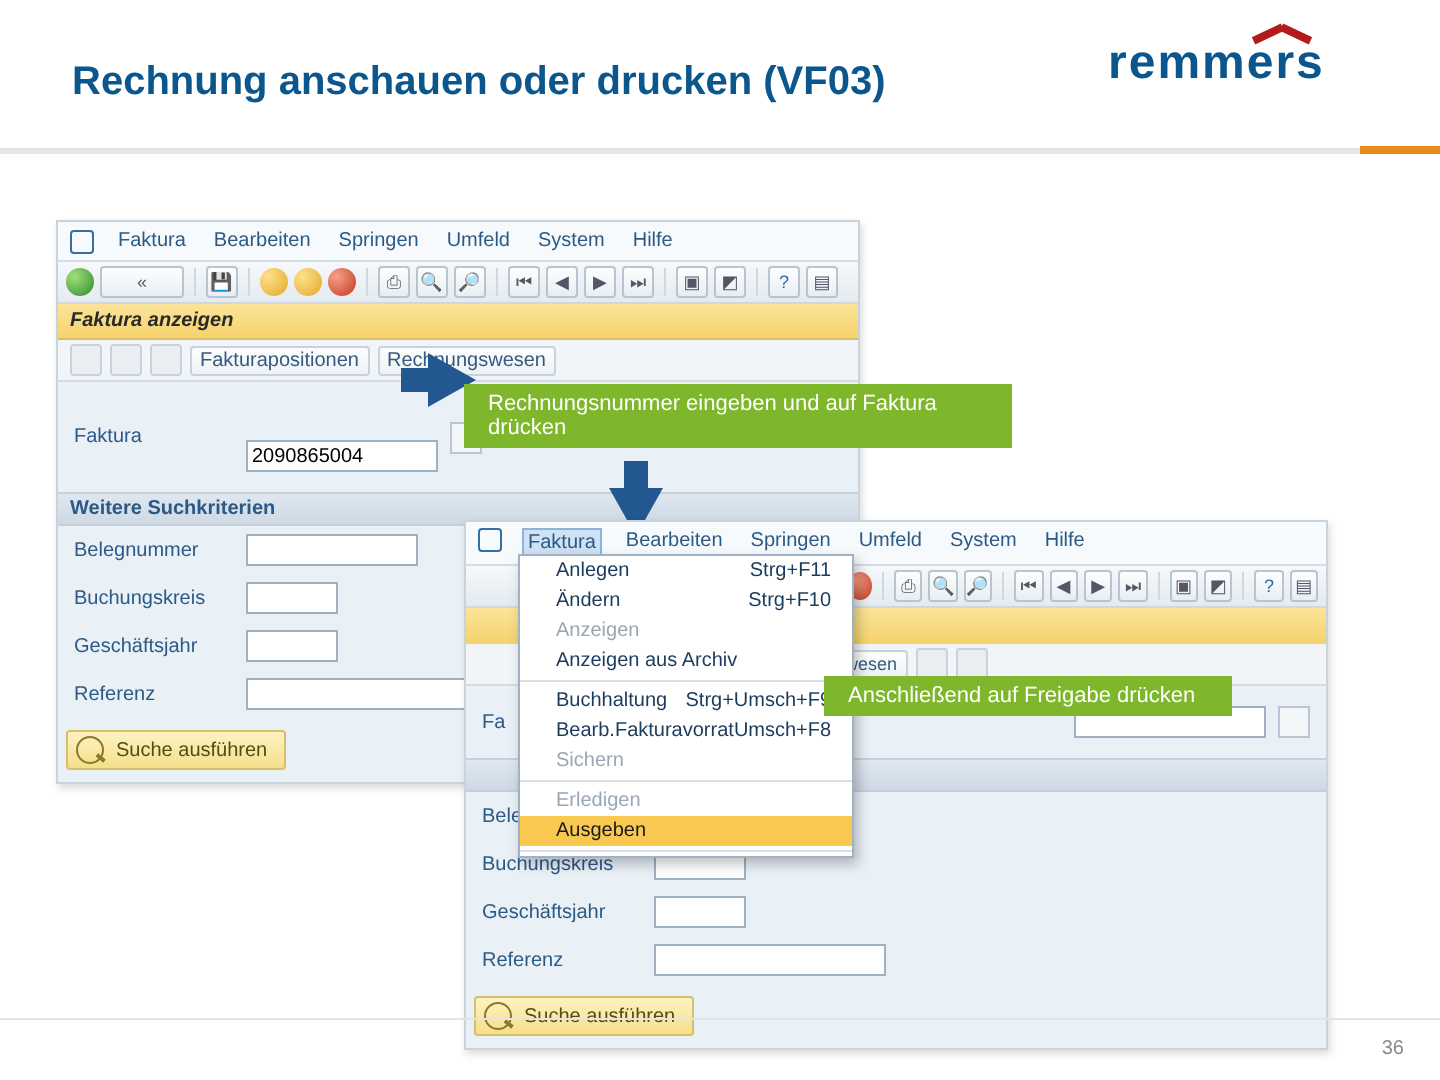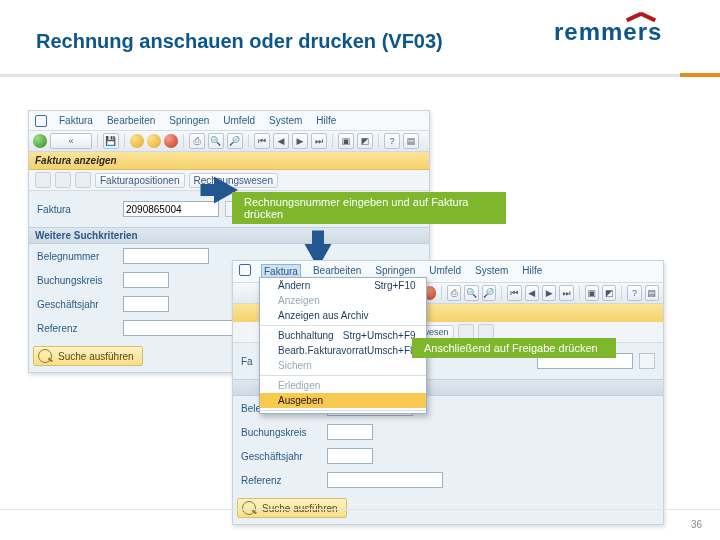--- a/index.html
+++ b/index.html
@@ -322,21 +322,21 @@
   <div class="titlebar">Faktura anzeigen</div>
   <div class="subtoolbar">
     <span class="link-ico"></span>
     <span class="link-ico"></span>
     <span class="link-ico"></span>
     <span class="btn">Fakturapositionen</span>
     <span class="btn">Rechnungswesen</span>
   </div>
   <div class="form-row" style="padding-top:10px;padding-bottom:10px;">
     <label>Faktura</label>
-    <input type="text" style="width: 90px;" value="2090865004">
+    <input type="text" style="width: 90px; margin-top: 19px;" value="2090865004">
     <span class="help"></span>
   </div>
   <div class="section-header">Weitere Suchkriterien</div>
   <div class="form-row">
       <label>Belegnummer</label>
       <input style="width: 80px;">
     </div>
   <div class="form-row">
       <label>Buchungskreis</label>
       <input style="width: 40px;">
@@ -425,20 +425,24 @@
       <input style="width: 110px;">
     </div>
   <div class="search-exec">
     <span class="mag"></span>
     <span>Suche ausführen</span>
   </div>
 
   
   <div class="dropdown" style="left:26px; top:16px;">
     <div class="row">
+        <span>Anlegen</span>
+        <span>Strg+F11</span>
+      </div>
+    <div class="row">
         <span>Ändern</span>
         <span>Strg+F10</span>
       </div>
     <div class="row disabled">
         <span>Anzeigen</span>
         <span></span>
       </div>
     <div class="row">
         <span>Anzeigen aus Archiv</span>
         <span></span>

